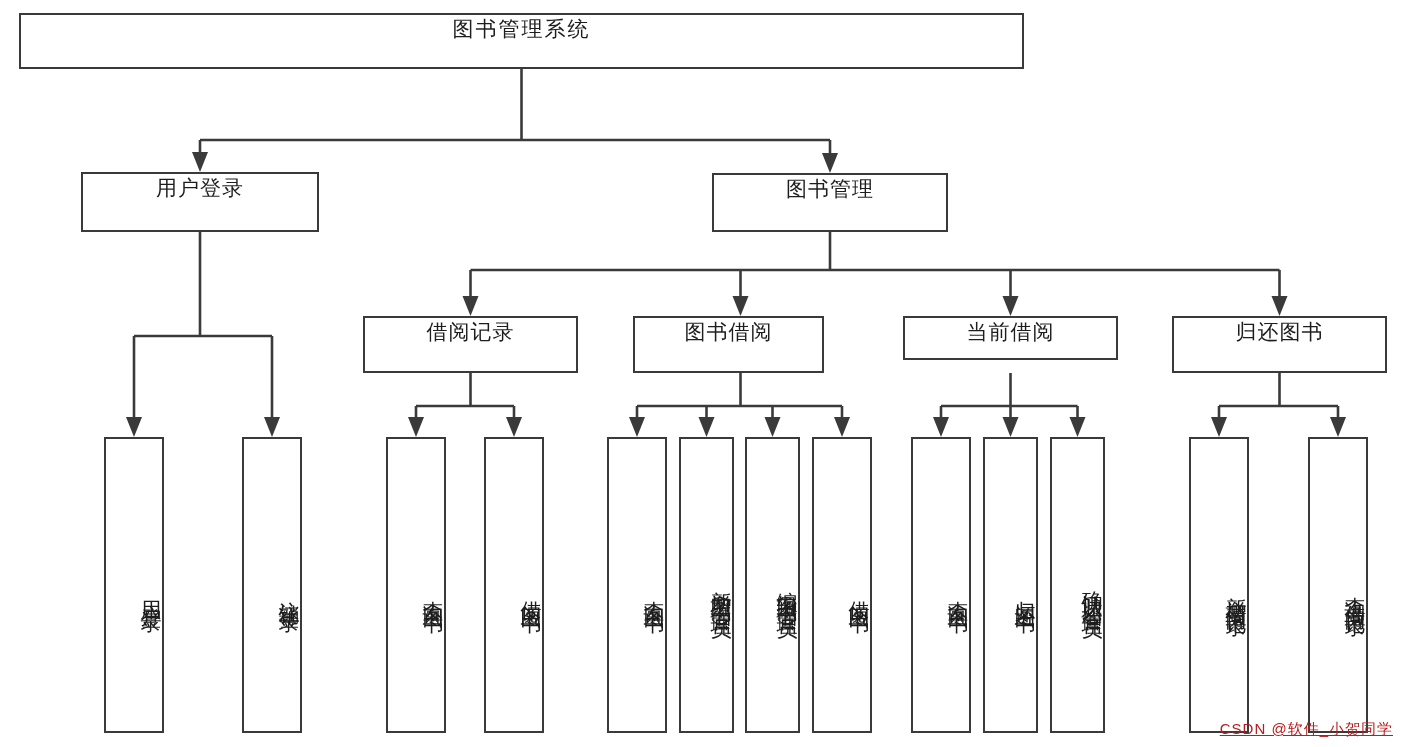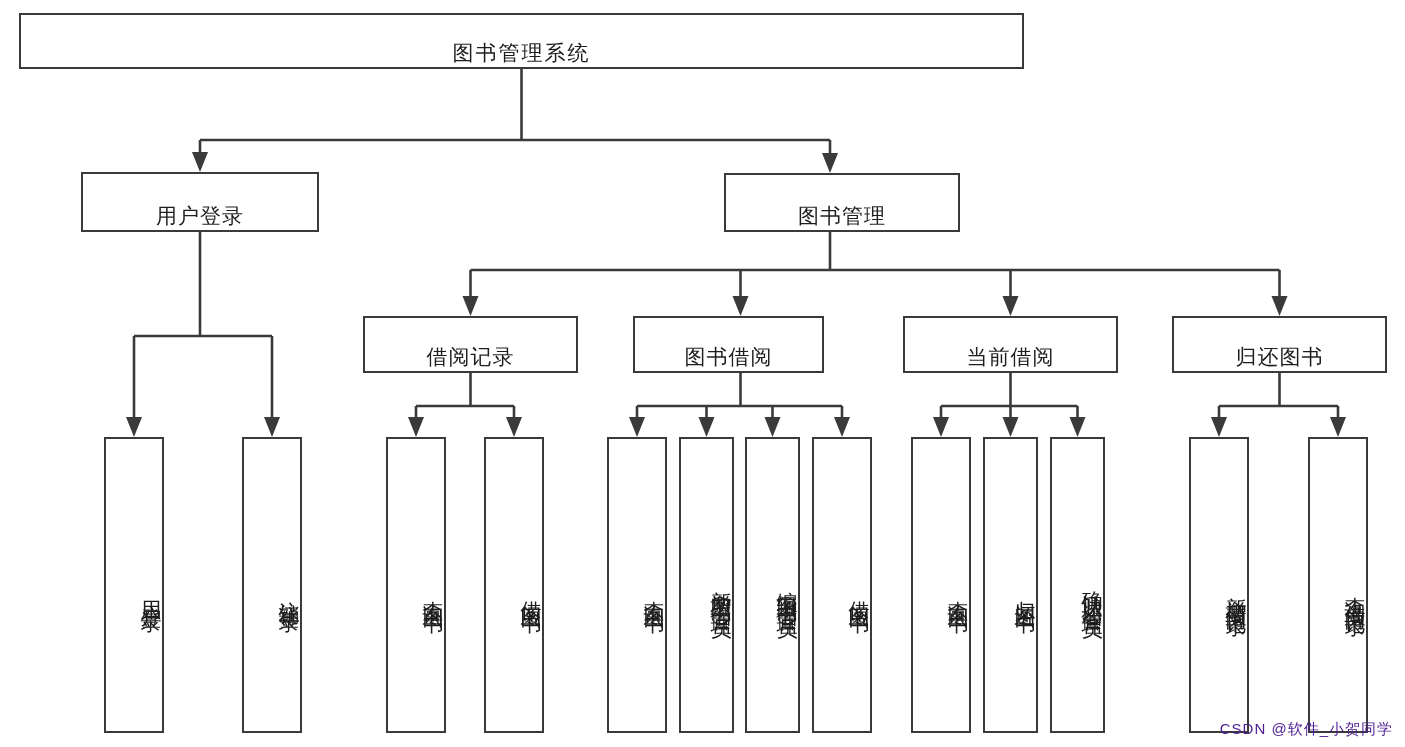--- a/index.html
+++ b/index.html
@@ -10,21 +10,21 @@
   }
   #diagram-root{position:relative;width:1405px;height:747px;}
 
   
   .node{
     position:absolute;
     box-sizing:border-box;
     background:#ffffff;
     border:2px solid #3a3a3a;
     display:flex;
-    align-items:flex-end;
+    align-items:flex-start;
     justify-content:center;
     color:#1d1d1d;
   }
   .node-h{ font-size:21px; letter-spacing:1px; }
   .node-root{ font-size:21px; letter-spacing:2px; }
 
   
   .node-v{
     writing-mode:vertical-rl;
     text-orientation:upright;
@@ -39,23 +39,24 @@
   
   #wires{position:absolute;left:0;top:0;width:1405px;height:747px;pointer-events:none;}
   #wires path,#wires line{stroke:#3a3a3a;stroke-width:2.6;fill:none;}
   #wires polygon{fill:#3a3a3a;}
 
   
   .watermark{
     position:absolute;
     right:12px;bottom:8px;
     font-size:15px;
-    color:#4c1d95;
+    color:#b91c1c;
     letter-spacing:1px;
     white-space:nowrap;
+    text-decoration:underline;
   }
 </style>
 </head>
 <body>
 
 <div id="diagram-root">
 
   <svg id="wires" viewBox="0 0 1405 747">
     <defs></defs>
     <g id="wire-group">
@@ -114,31 +115,31 @@
       </g>
   </svg>
 
   <div class="node node-root" id="box-root" style="left: 19px; top: 13px; width: 1005px; height: 56px;">
       <span>图书管理系统</span>
     </div>
 
   <div class="node node-h" id="box-user-login" style="left: 81px; top: 172px; width: 238px; height: 60px;">
       <span>用户登录</span>
     </div>
-  <div class="node node-h" id="box-book-manage" style="left: 712px; top: 173px; width: 236px; height: 59px; margin-left: 12px;">
+  <div class="node node-h" id="box-book-manage" style="left: 712px; top: 173px; width: 236px; height: 59px;">
       <span>图书管理</span>
     </div>
 
   <div class="node node-h" id="box-new-book-recommend" style="left: 363px; top: 316px; width: 215px; height: 57px;">
       <span>借阅记录</span>
     </div>
   <div class="node node-h" id="box-book-borrow" style="left: 633px; top: 316px; width: 191px; height: 57px;">
       <span>图书借阅</span>
     </div>
-  <div class="node node-h" id="box-current-borrow" style="left: 903px; top: 316px; width: 215px; height: 57px;">
+  <div class="node node-h" id="box-current-borrow" style="left: 903px; top: 316px; width: 215px; height: 44px;">
       <span>当前借阅</span>
     </div>
   <div class="node node-h" id="box-borrow-record" style="left: 1172px; top: 316px; width: 215px; height: 57px;">
       <span>归还图书</span>
     </div>
 
   <div class="node node-v" id="box-leaf-user-login" style="left: 104px; top: 437px; width: 60px; height: 296px;">用户登录</div>
   <div class="node node-v" id="box-leaf-logout" style="left: 242px; top: 437px; width: 60px; height: 296px;">注销登录</div>
   <div class="node node-v" id="box-leaf-query-book-1" style="left: 386px; top: 437px; width: 60px; height: 296px;">查询图书</div>
   <div class="node node-v" id="box-leaf-borrow-book-1" style="left: 484px; top: 437px; width: 60px; height: 296px;">借阅图书</div>

